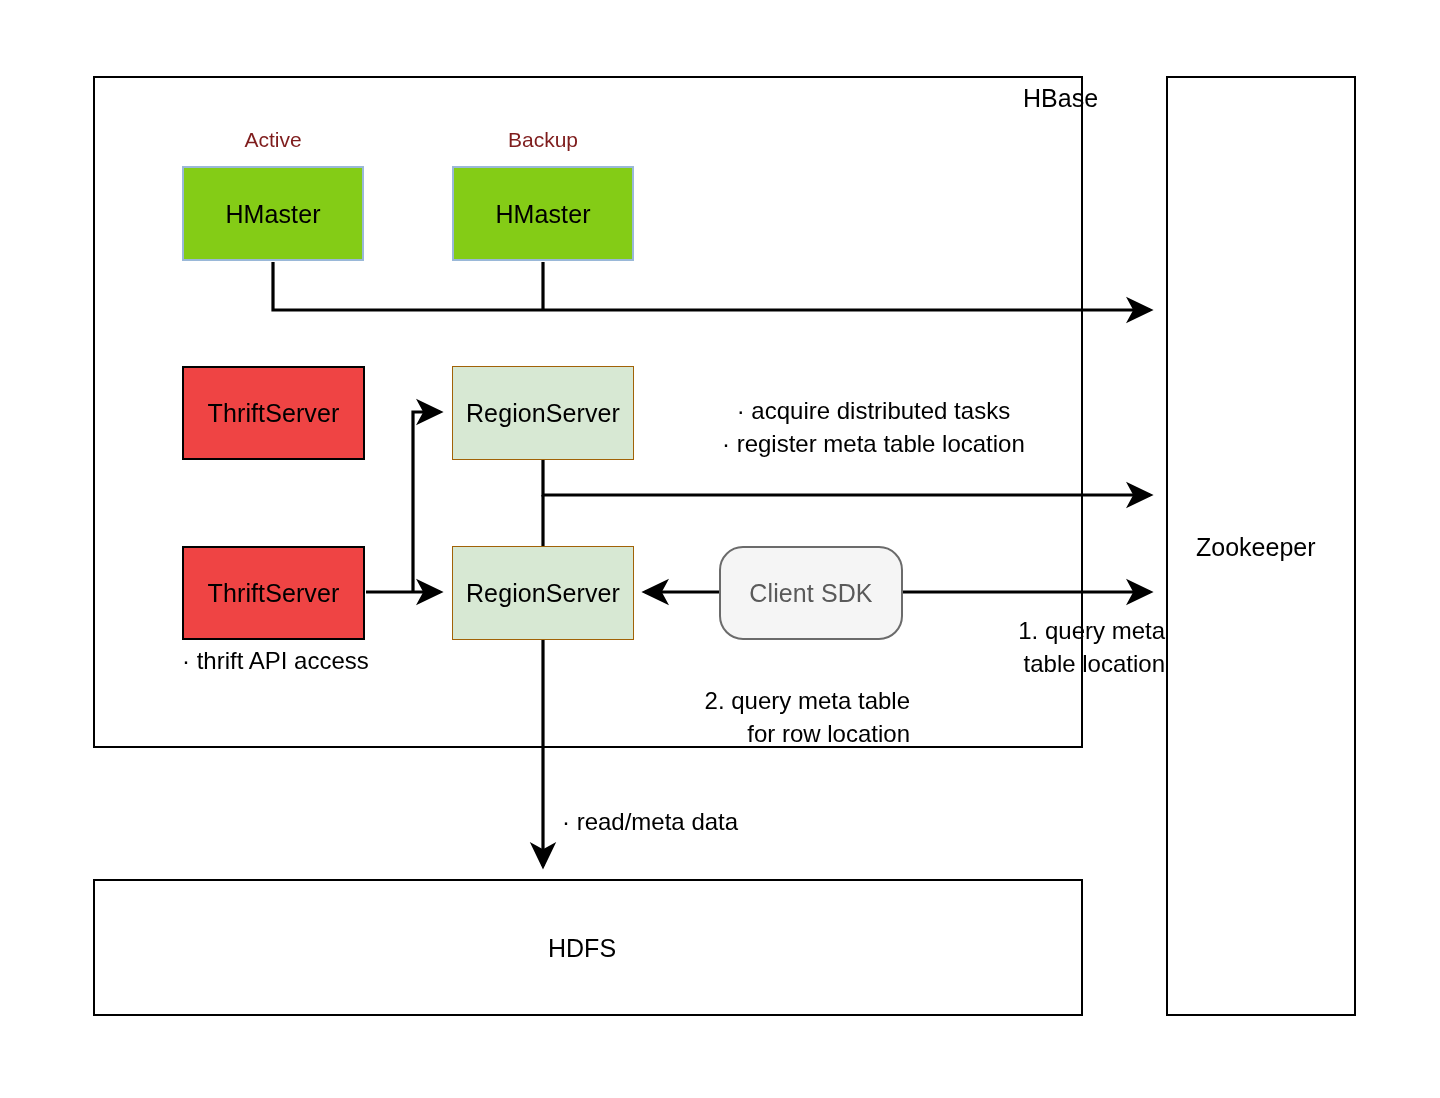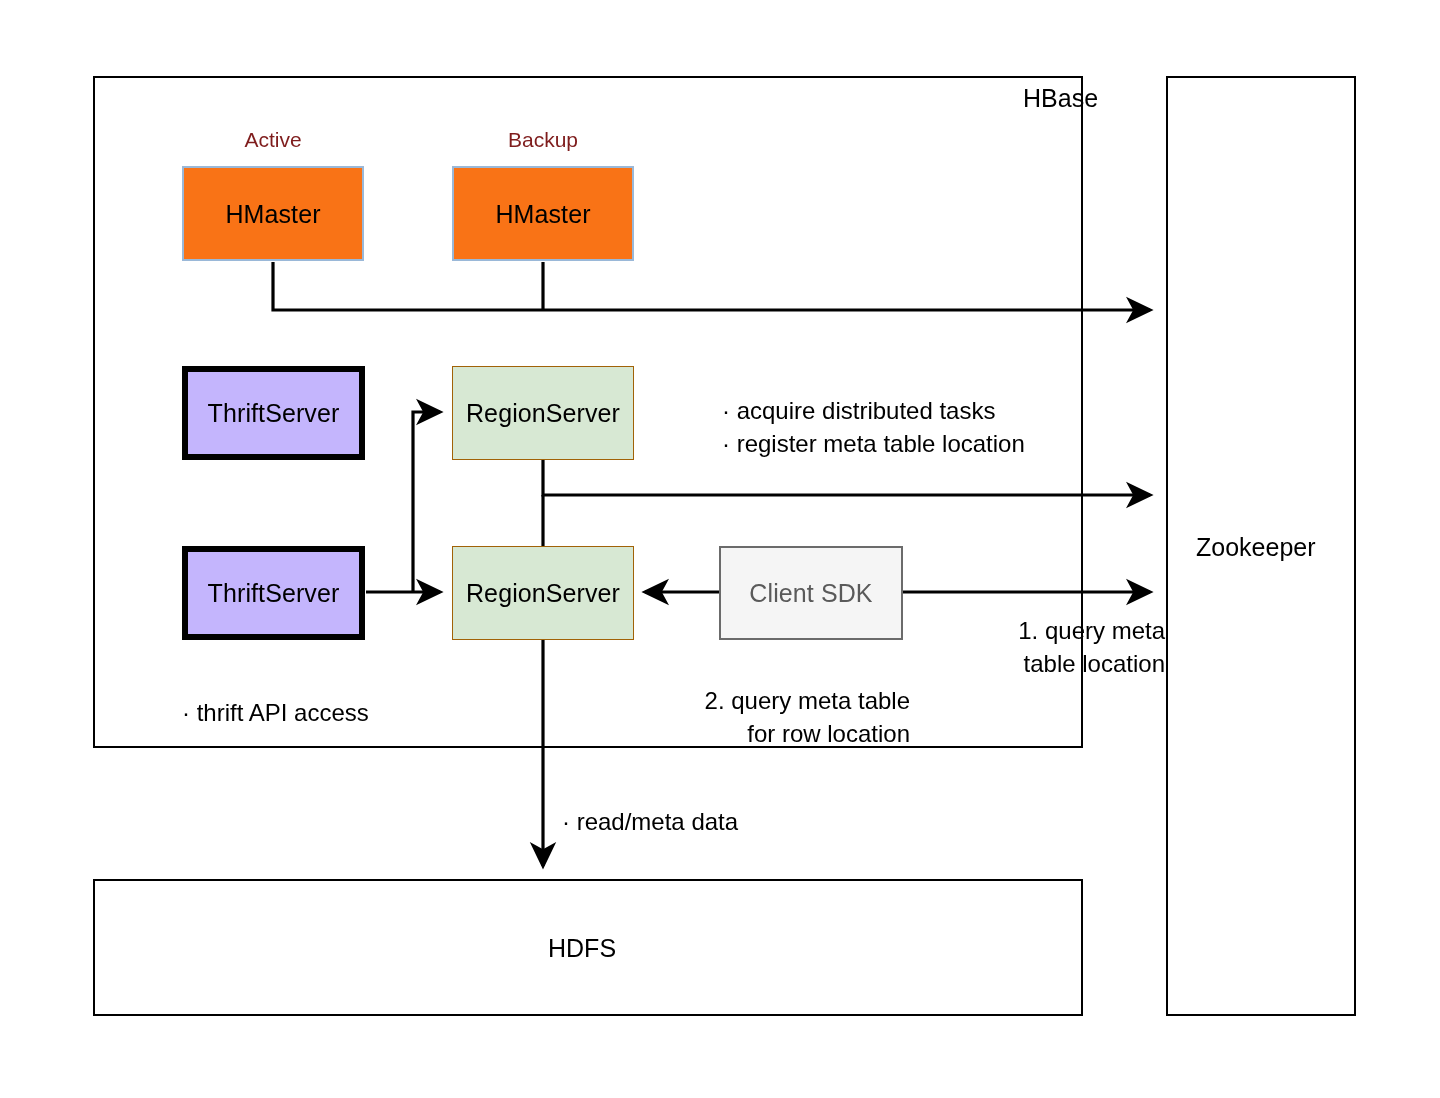--- a/index.html
+++ b/index.html
@@ -61,22 +61,22 @@
     white-space: pre;
   }
   .note-c {
     position: absolute;
     font-size: 24px;
     color: #000000;
     line-height: 1.38;
     white-space: pre;
     text-align: right;
   }
-  .blue  { background: #f97316; border: 2px solid #9ab8d8; }
-  .yellow{ background: #c4b5fd; border: 6px solid #000000; }
+  .blue  { background: #84cc16; border: 2px solid #9ab8d8; }
+  .yellow{ background: #ef4444; border: 2px solid #000000; }
   .green { background: #d7e8d3; border: 1px solid #a16207; }
   .gray  { background: #f5f5f5; border: 2px solid #6b6b6b; color: #5a5a5a; }
 </style>
 </head>
 <body>
 
 <div id="canvas">
 
   <svg id="edges" viewBox="0 0 1440 1098" width="1440" height="1098">
     <defs>
@@ -136,29 +136,29 @@
   </div>
 
   <div class="node yellow" style="left:182px; top:546px; width:183px; height:94px;">
     <span>ThriftServer</span>
   </div>
 
   <div class="node green" style="left:452px; top:546px; width:182px; height:94px;">
     <span>RegionServer</span>
   </div>
 
-  <div class="node gray" style="left:719px; top:546px; width:184px; height:94px;">
+  <div class="node gray" style="left:719px; top:546px; width:184px; height:94px;border-radius:24px;">
     <span>Client SDK</span>
   </div>
 
 
-  <div class="note" style="left:722px; top:394px;">· acquire distributed tasks
+  <div class="note" style="left:722px; top:394px;text-align:center;">· acquire distributed tasks
 · register meta table location</div>
 
-  <div class="note" style="left:182px; top:696px;">· thrift API access</div>
+  <div class="note" style="left:182px; top:644px;">· thrift API access</div>
 
   <div class="note" style="left:562px; top:805px;">· read/meta data</div>
 
   <div class="note-c" style="left:925px; top:614px; width:240px;">1. query meta
 table location</div>
 
   <div class="note-c" style="left:640px; top:652px; width:270px;margin-top:32px;">2. query meta table
 for row location</div>
 
 </div>

